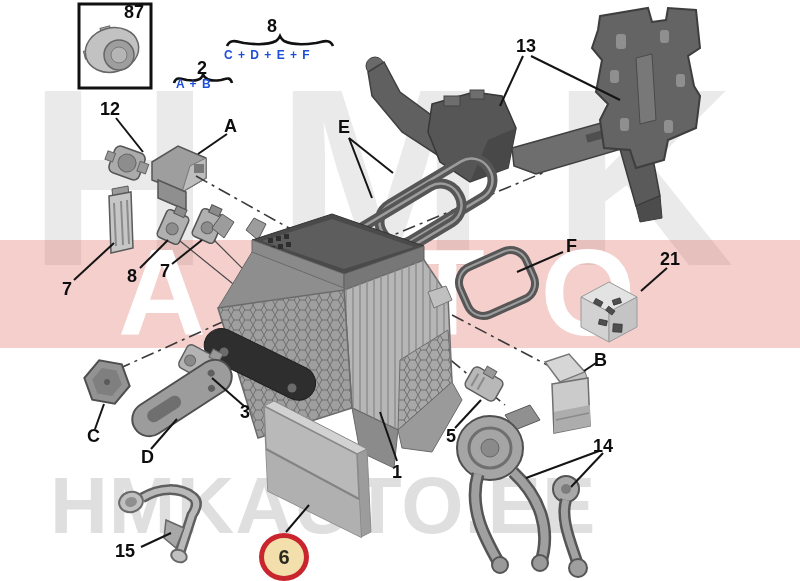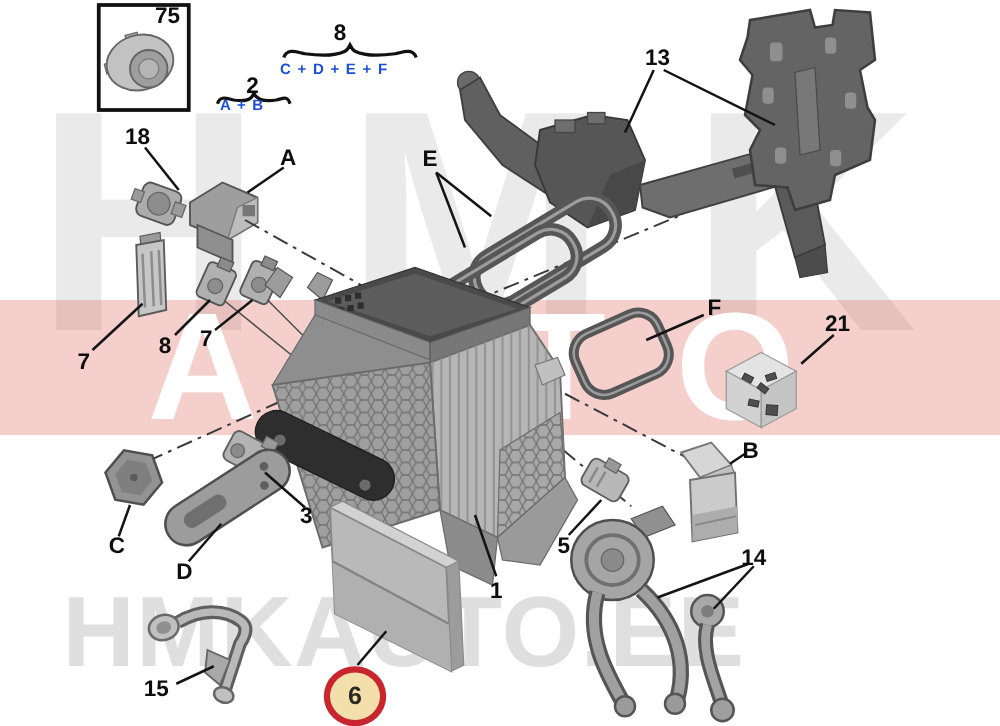--- a/index.html
+++ b/index.html
@@ -292,26 +292,26 @@
       <line x1="603" y1="453" x2="571" y2="487"></line>
       <line x1="397" y1="461" x2="380" y2="412"></line>
       <line x1="244" y1="406" x2="212" y2="378"></line>
       <line x1="95" y1="429" x2="104" y2="404"></line>
       <line x1="151" y1="449" x2="177" y2="419"></line>
       <line x1="141" y1="547" x2="171" y2="533"></line>
       <line x1="286" y1="532" x2="309" y2="505"></line>
     </g>
   </svg>
 
-  <div class="callout" style="left:124px;top:2px">75</div>
+  <div class="callout" style="left:124px;top:2px">87</div>
   <div class="callout" style="left:267px;top:16px">8</div>
   <div class="formula" style="left:224px;top:48px">C + D + E + F</div>
   <div class="callout" style="left:197px;top:58px">2</div>
   <div class="formula" style="left:176px;top:77px">A + B</div>
-  <div class="callout" style="left:100px;top:99px">18</div>
+  <div class="callout" style="left:100px;top:99px">12</div>
   <div class="callout" style="left:224px;top:116px">A</div>
   <div class="callout" style="left:338px;top:117px">E</div>
   <div class="callout" style="left:516px;top:36px">13</div>
   <div class="callout" style="left:566px;top:236px">F</div>
   <div class="callout" style="left:660px;top:249px">21</div>
   <div class="callout" style="left:594px;top:350px">B</div>
   <div class="callout" style="left:62px;top:279px">7</div>
   <div class="callout" style="left:127px;top:266px">8</div>
   <div class="callout" style="left:160px;top:261px">7</div>
   <div class="callout" style="left:392px;top:462px">1</div>

